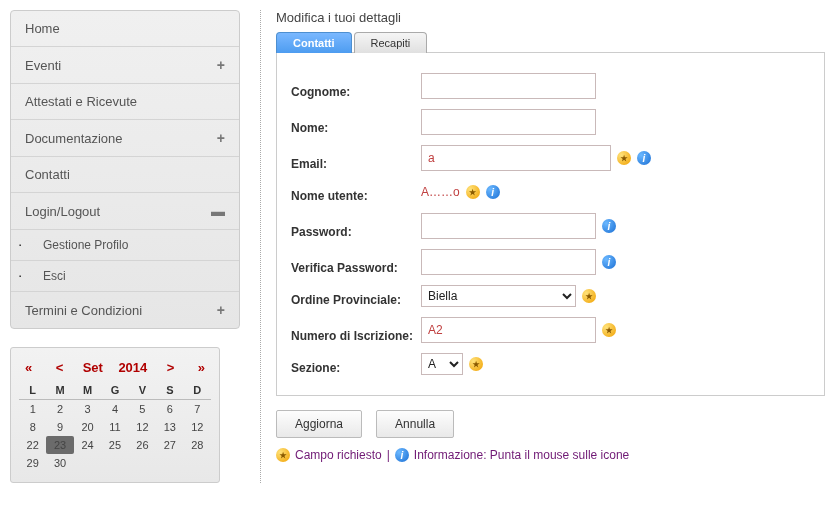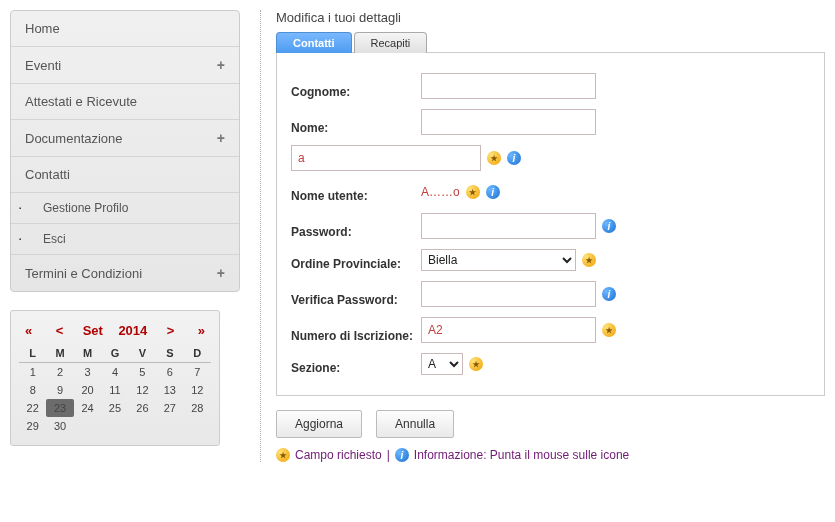--- a/index.html
+++ b/index.html
@@ -153,20 +153,24 @@
       <div class="menu-item">
         <span>Attestati e Ricevute</span>
       </div>
       <div class="menu-item">
         <span>Documentazione</span>
         <span class="plus-icon">+</span>
       </div>
       <div class="menu-item">
         <span>Contatti</span>
       </div>
+      <div class="menu-item">
+        <span>Login/Logout</span>
+        <span class="minus-icon">▬</span>
+      </div>
       <div class="menu-sub">
         <span>Gestione Profilo</span>
       </div>
       <div class="menu-sub">
         <span>Esci</span>
       </div>
       <div class="menu-item">
         <span>Termini e Condizioni</span>
         <span class="plus-icon">+</span>
       </div>
@@ -251,59 +255,60 @@
       </div>
 
       <div class="form-row">
         <div class="form-label">Nome:</div>
         <div class="form-control-wrap">
           <input class="text-input" value="" style="">
         </div>
       </div>
 
       <div class="form-row">
+        <div class="form-label">Email:</div>
         <div class="form-control-wrap">
           <input class="text-input wide" value="a" style="">
           <span class="icon-req"></span>
           <span class="icon-info"></span>
         </div>
       </div>
 
       <div class="form-row">
         <div class="form-label">Nome utente:</div>
         <div class="form-control-wrap">
           <span class="readonly-val">A……o</span>
           <span class="icon-req"></span>
           <span class="icon-info"></span>
         </div>
       </div>
 
       <div class="form-row">
         <div class="form-label">Password:</div>
+        <div class="form-control-wrap">
+          <input type="password" class="text-input" value="" style="">
+          <span class="icon-info"></span>
+        </div>
+      </div>
+
+      <div class="form-row">
+        <div class="form-label">Verifica Password:</div>
         <div class="form-control-wrap">
           <input type="password" class="text-input" value="" style="">
           <span class="icon-info"></span>
         </div>
       </div>
 
       <div class="form-row">
         <div class="form-label">Ordine Provinciale:</div>
         <div class="form-control-wrap">
           <select class="text-input">
             <option>Biella</option>
           </select>
           <span class="icon-req"></span>
-        </div>
-      </div>
-
-      <div class="form-row">
-        <div class="form-label">Verifica Password:</div>
-        <div class="form-control-wrap">
-          <input type="password" class="text-input" value="" style="">
-          <span class="icon-info"></span>
         </div>
       </div>
 
       <div class="form-row">
         <div class="form-label">Numero di Iscrizione:</div>
         <div class="form-control-wrap">
           <input class="text-input" value="A2" style="">
           <span class="icon-req"></span>
         </div>
       </div>

